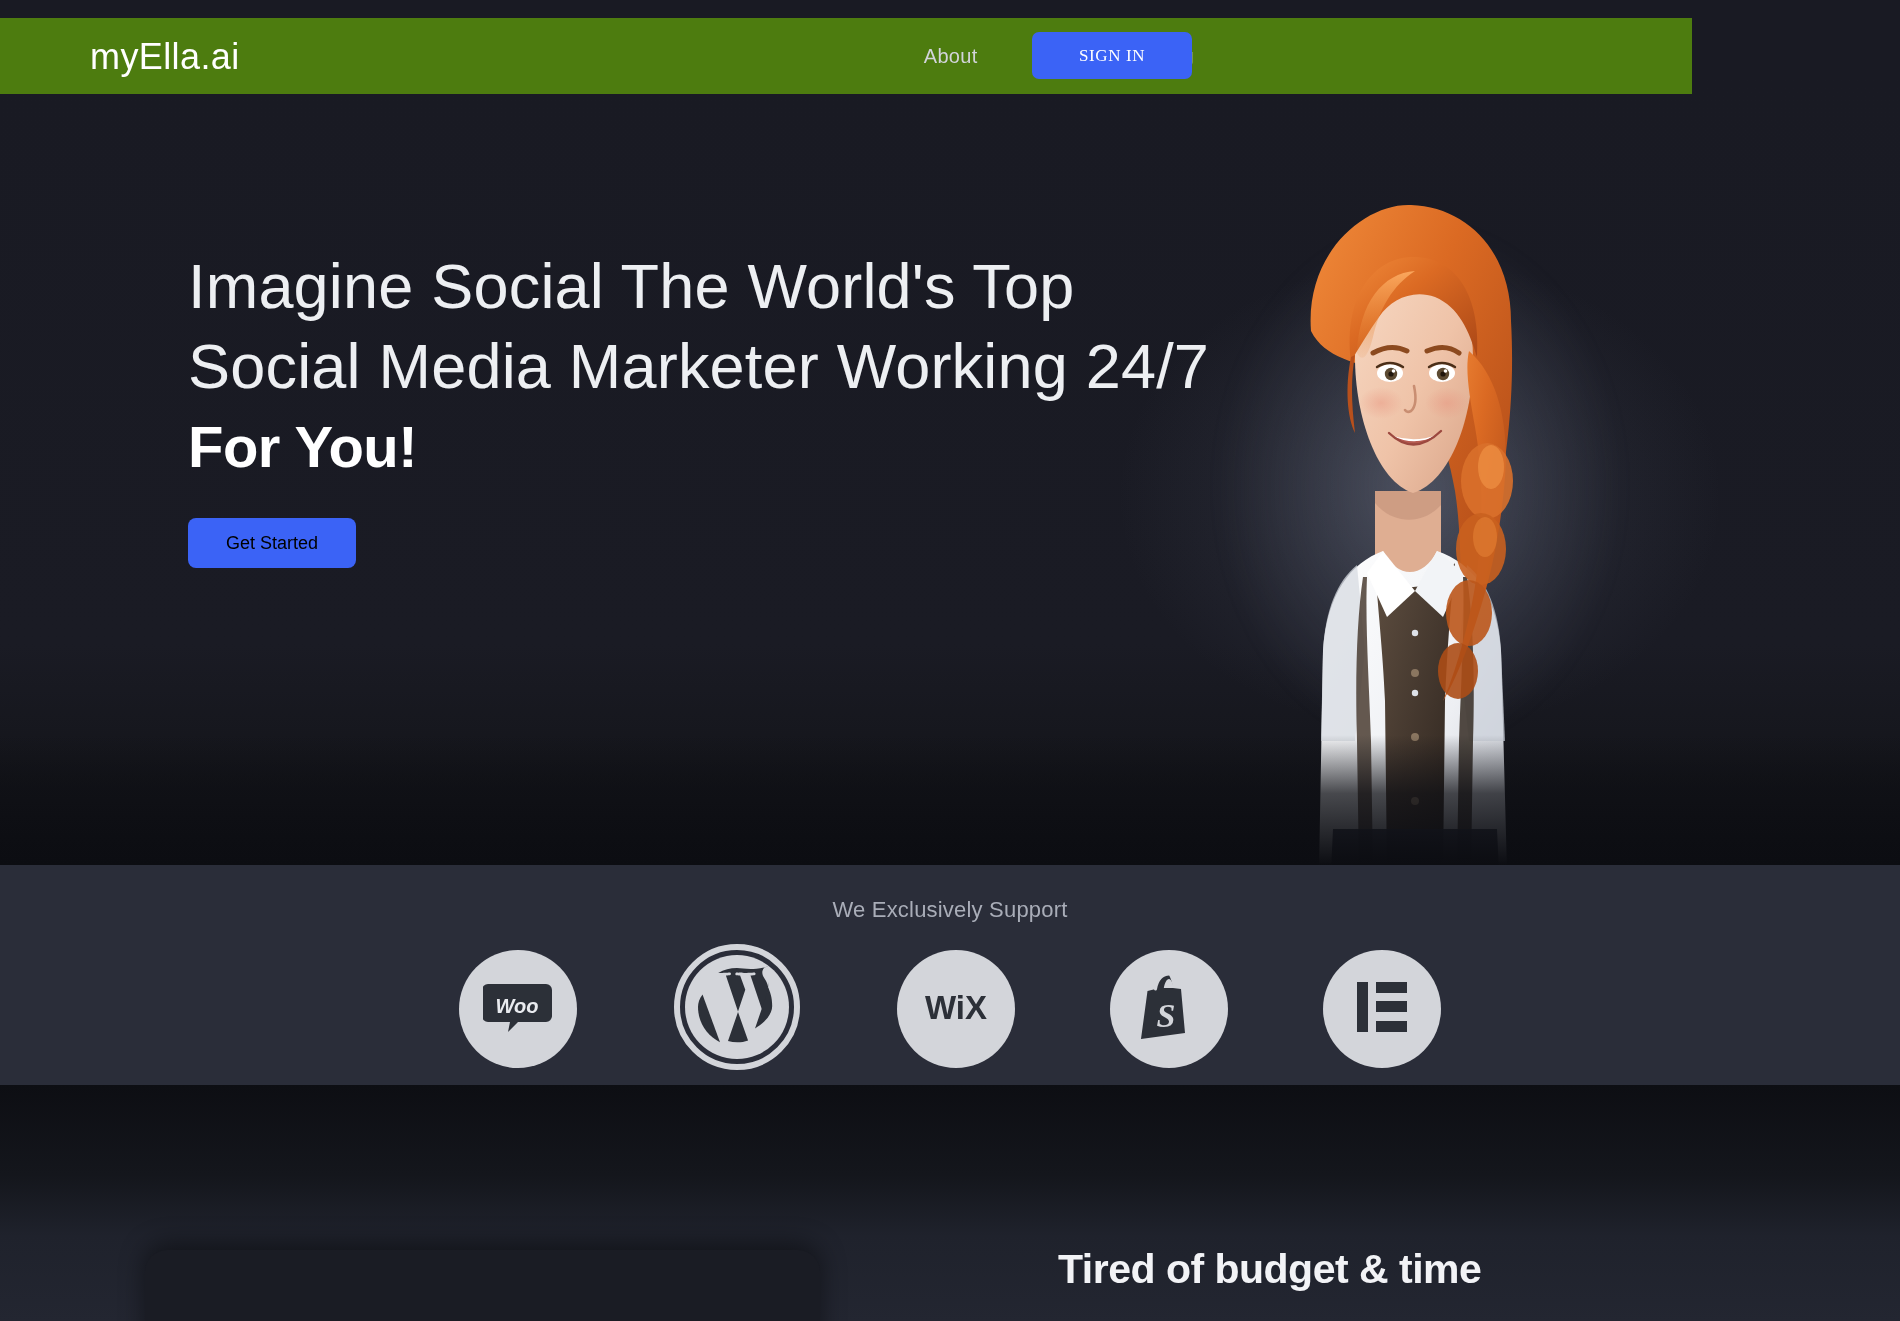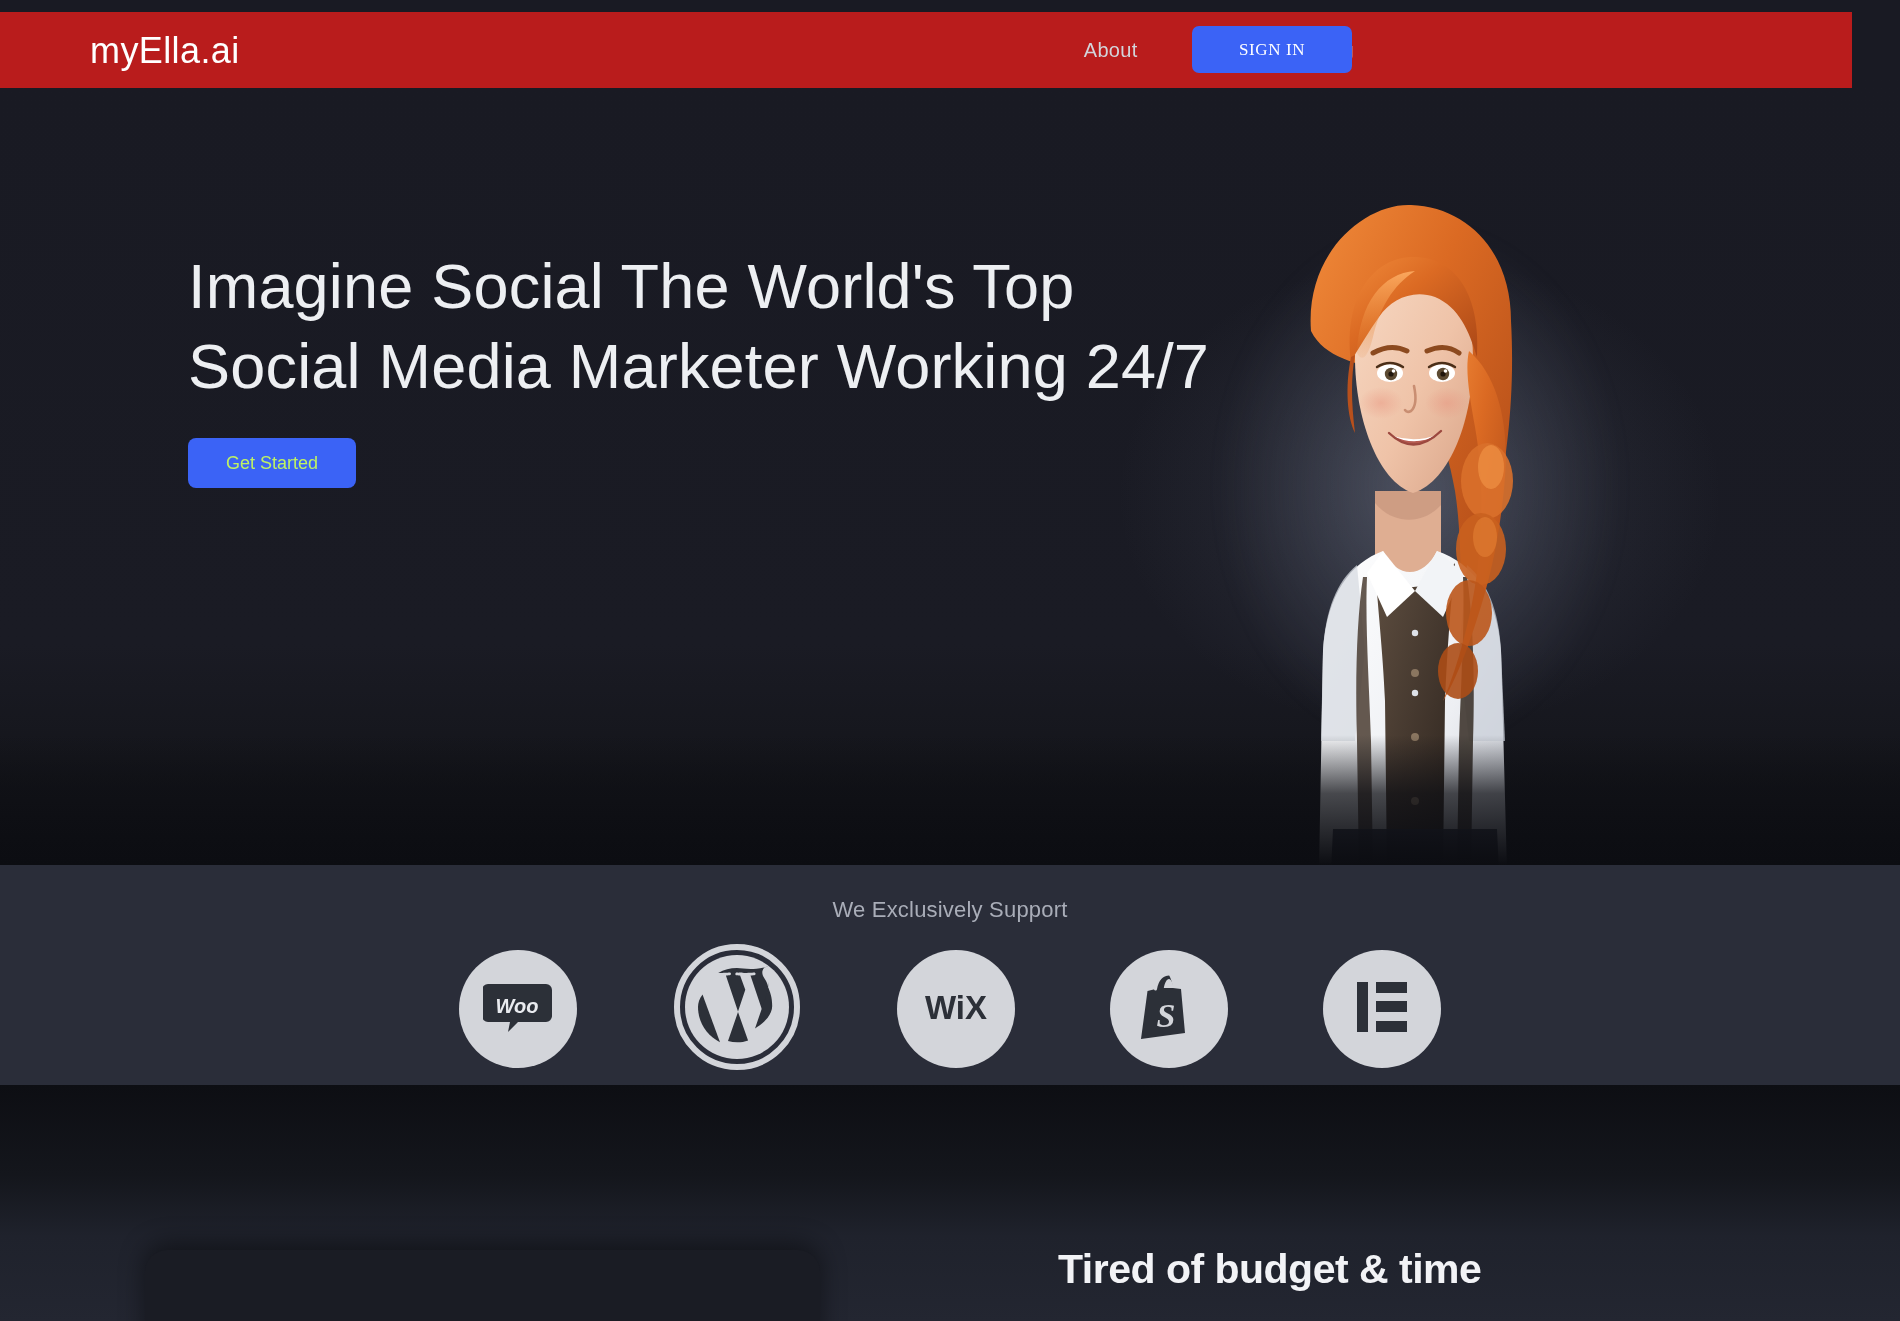--- a/index.html
+++ b/index.html
@@ -17,24 +17,24 @@
     position: relative;
     width: 1900px;
     height: 1321px;
     overflow: hidden;
     background: #191A23;
   }
 
   
   .header {
     position: absolute;
-    top: 12px; left: 0;
-    width: 1852px;
+    top: 18px; left: 0;
+    width: 1692px;
     height: 76px;
-    background: #b91c1c;
+    background: #4d7c0f;
     display: flex;
     align-items: center;
     z-index: 40;
   }
   .logo {
     position: absolute;
     left: 90px;
     top: 18px;
     font-size: 36px;
     font-weight: 300;
@@ -116,21 +116,21 @@
     margin-top: 2px;
     font-family: "Liberation Sans", sans-serif;
   }
   .cta-btn {
     margin-top: 32px;
     width: 168px;
     height: 50px;
     background: #3B63F6;
     border: none;
     border-radius: 8px;
-    color: #bef264;
+    color: #000000;
     font-size: 18px;
     font-weight: 400;
     font-family: "Liberation Sans", sans-serif;
     cursor: pointer;
     display: flex;
     align-items: center;
     justify-content: center;
   }
 
   
@@ -371,20 +371,21 @@
         <ellipse cx="254" cy="432" rx="23" ry="33" fill="#BB561B" opacity="0.9"></ellipse>
         <ellipse cx="243" cy="490" rx="20" ry="28" fill="#AC4C16" opacity="0.9"></ellipse>
         <ellipse cx="276" cy="286" rx="13" ry="22" fill="#F59A4B" opacity="0.55"></ellipse>
         <ellipse cx="270" cy="356" rx="12" ry="20" fill="#EE8C3C" opacity="0.45"></ellipse>
       </svg>
     </div>
 
     <div class="hero-copy">
       <div class="headline-thin">Imagine Social The World's Top</div>
       <div class="headline-thin">Social Media Marketer Working 24/7</div>
+      <div class="headline-bold">For You!</div>
       <button class="cta-btn">Get Started</button>
     </div>
 
     <div class="hero-fade"></div>
   </section>
 
   <section class="support-band">
     <div class="support-title">We Exclusively Support</div>
 
     <div class="logo-row">

